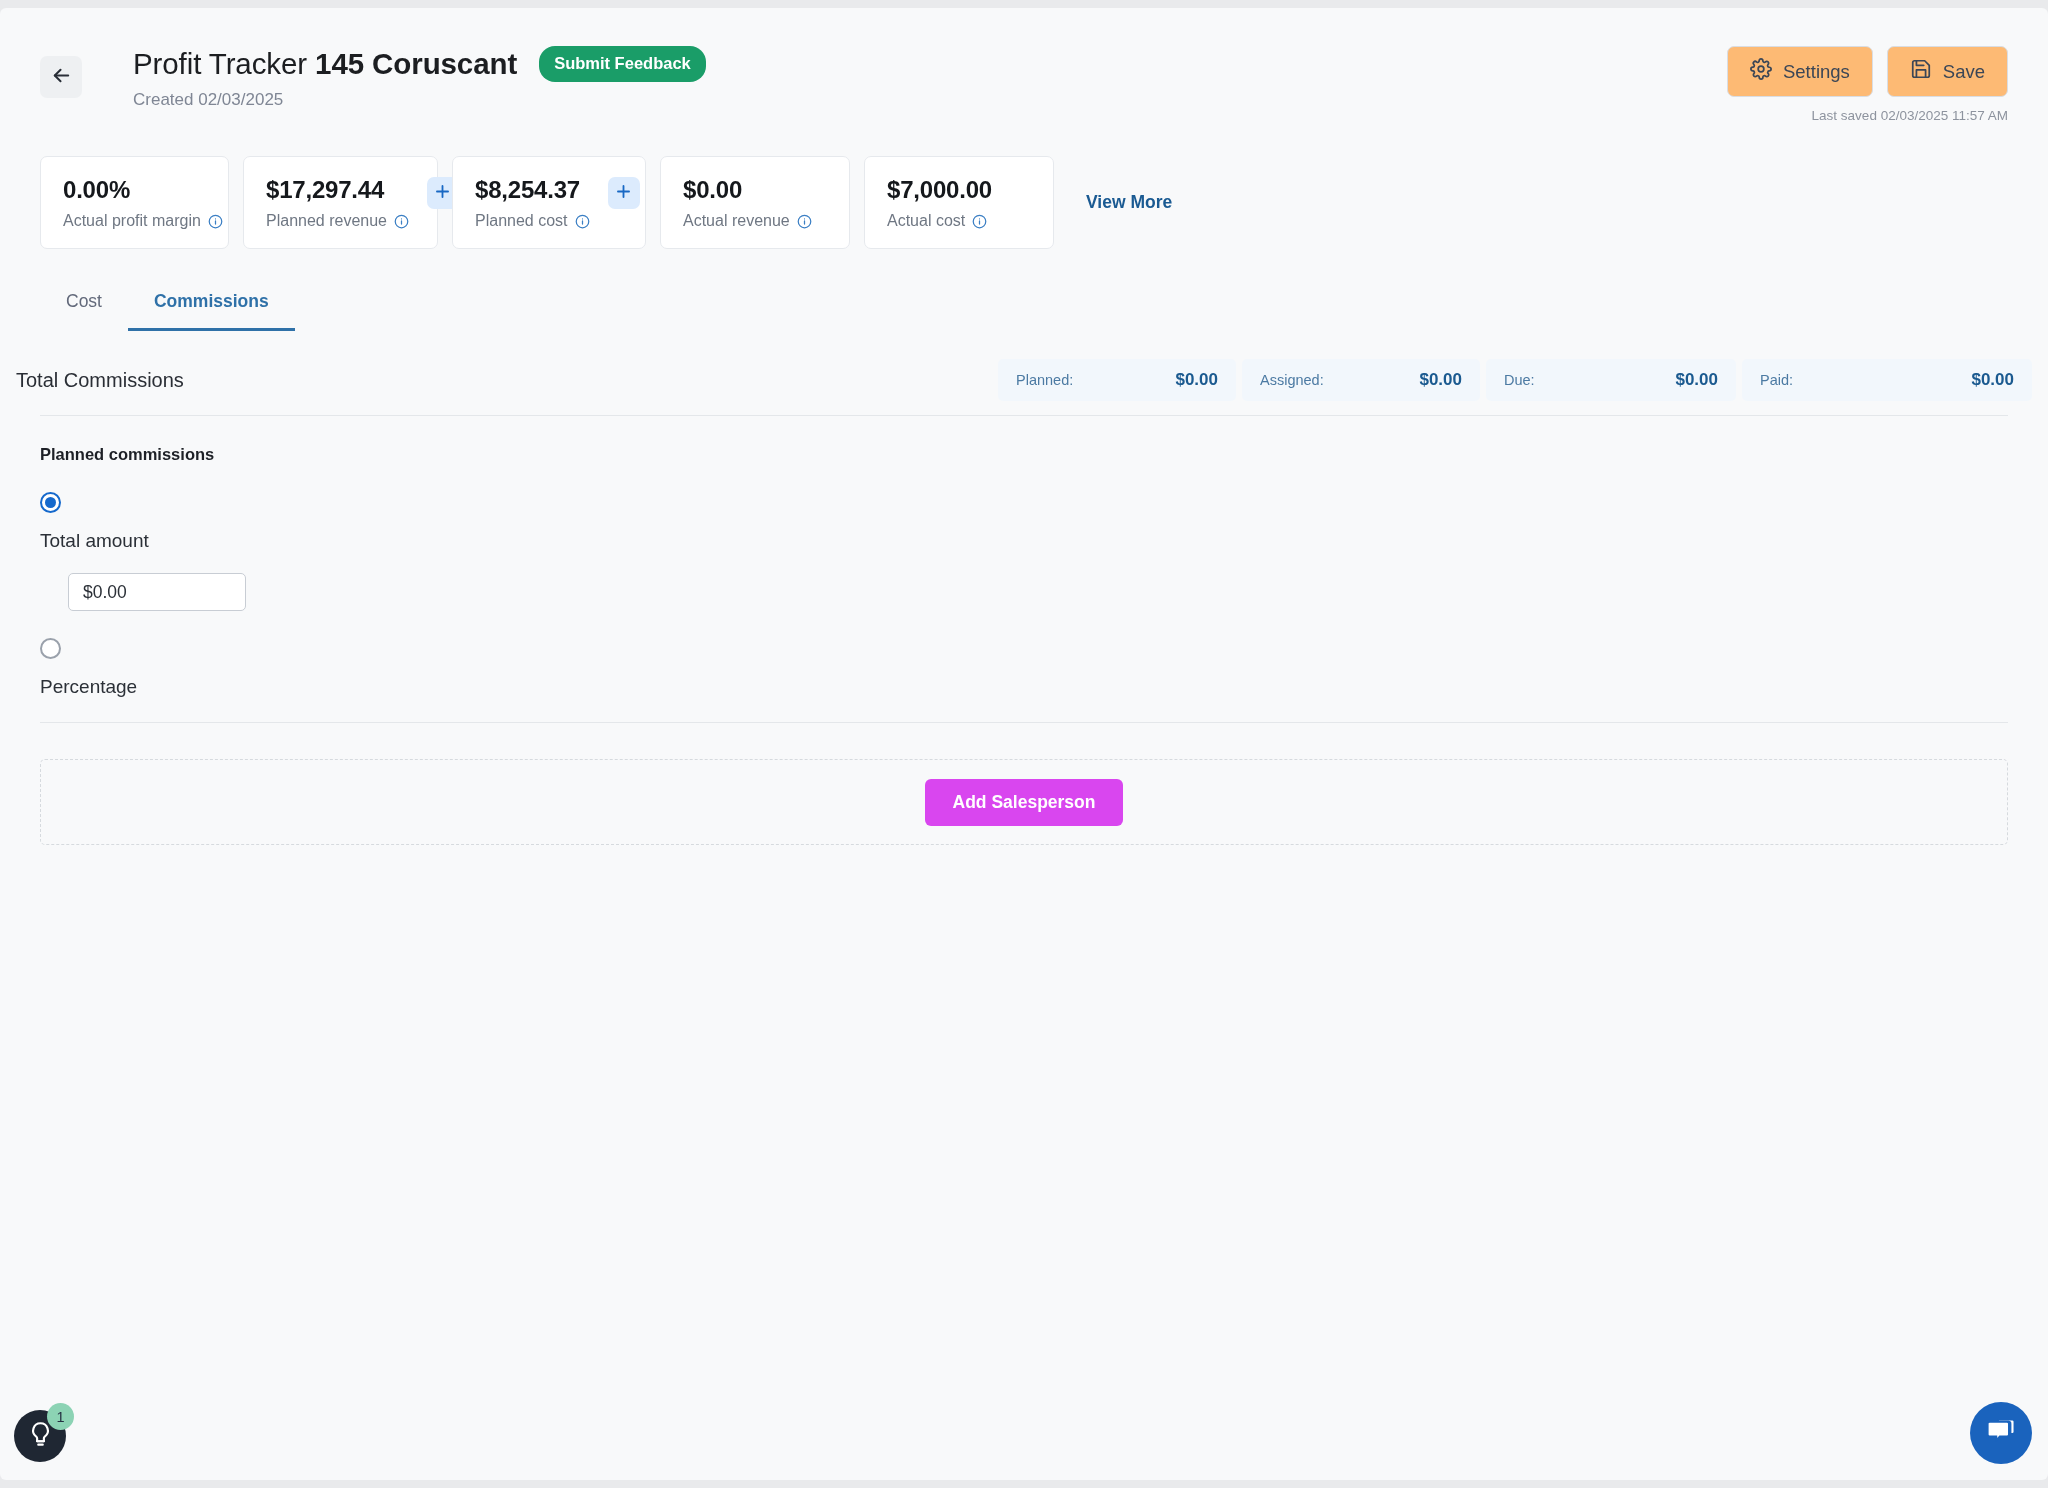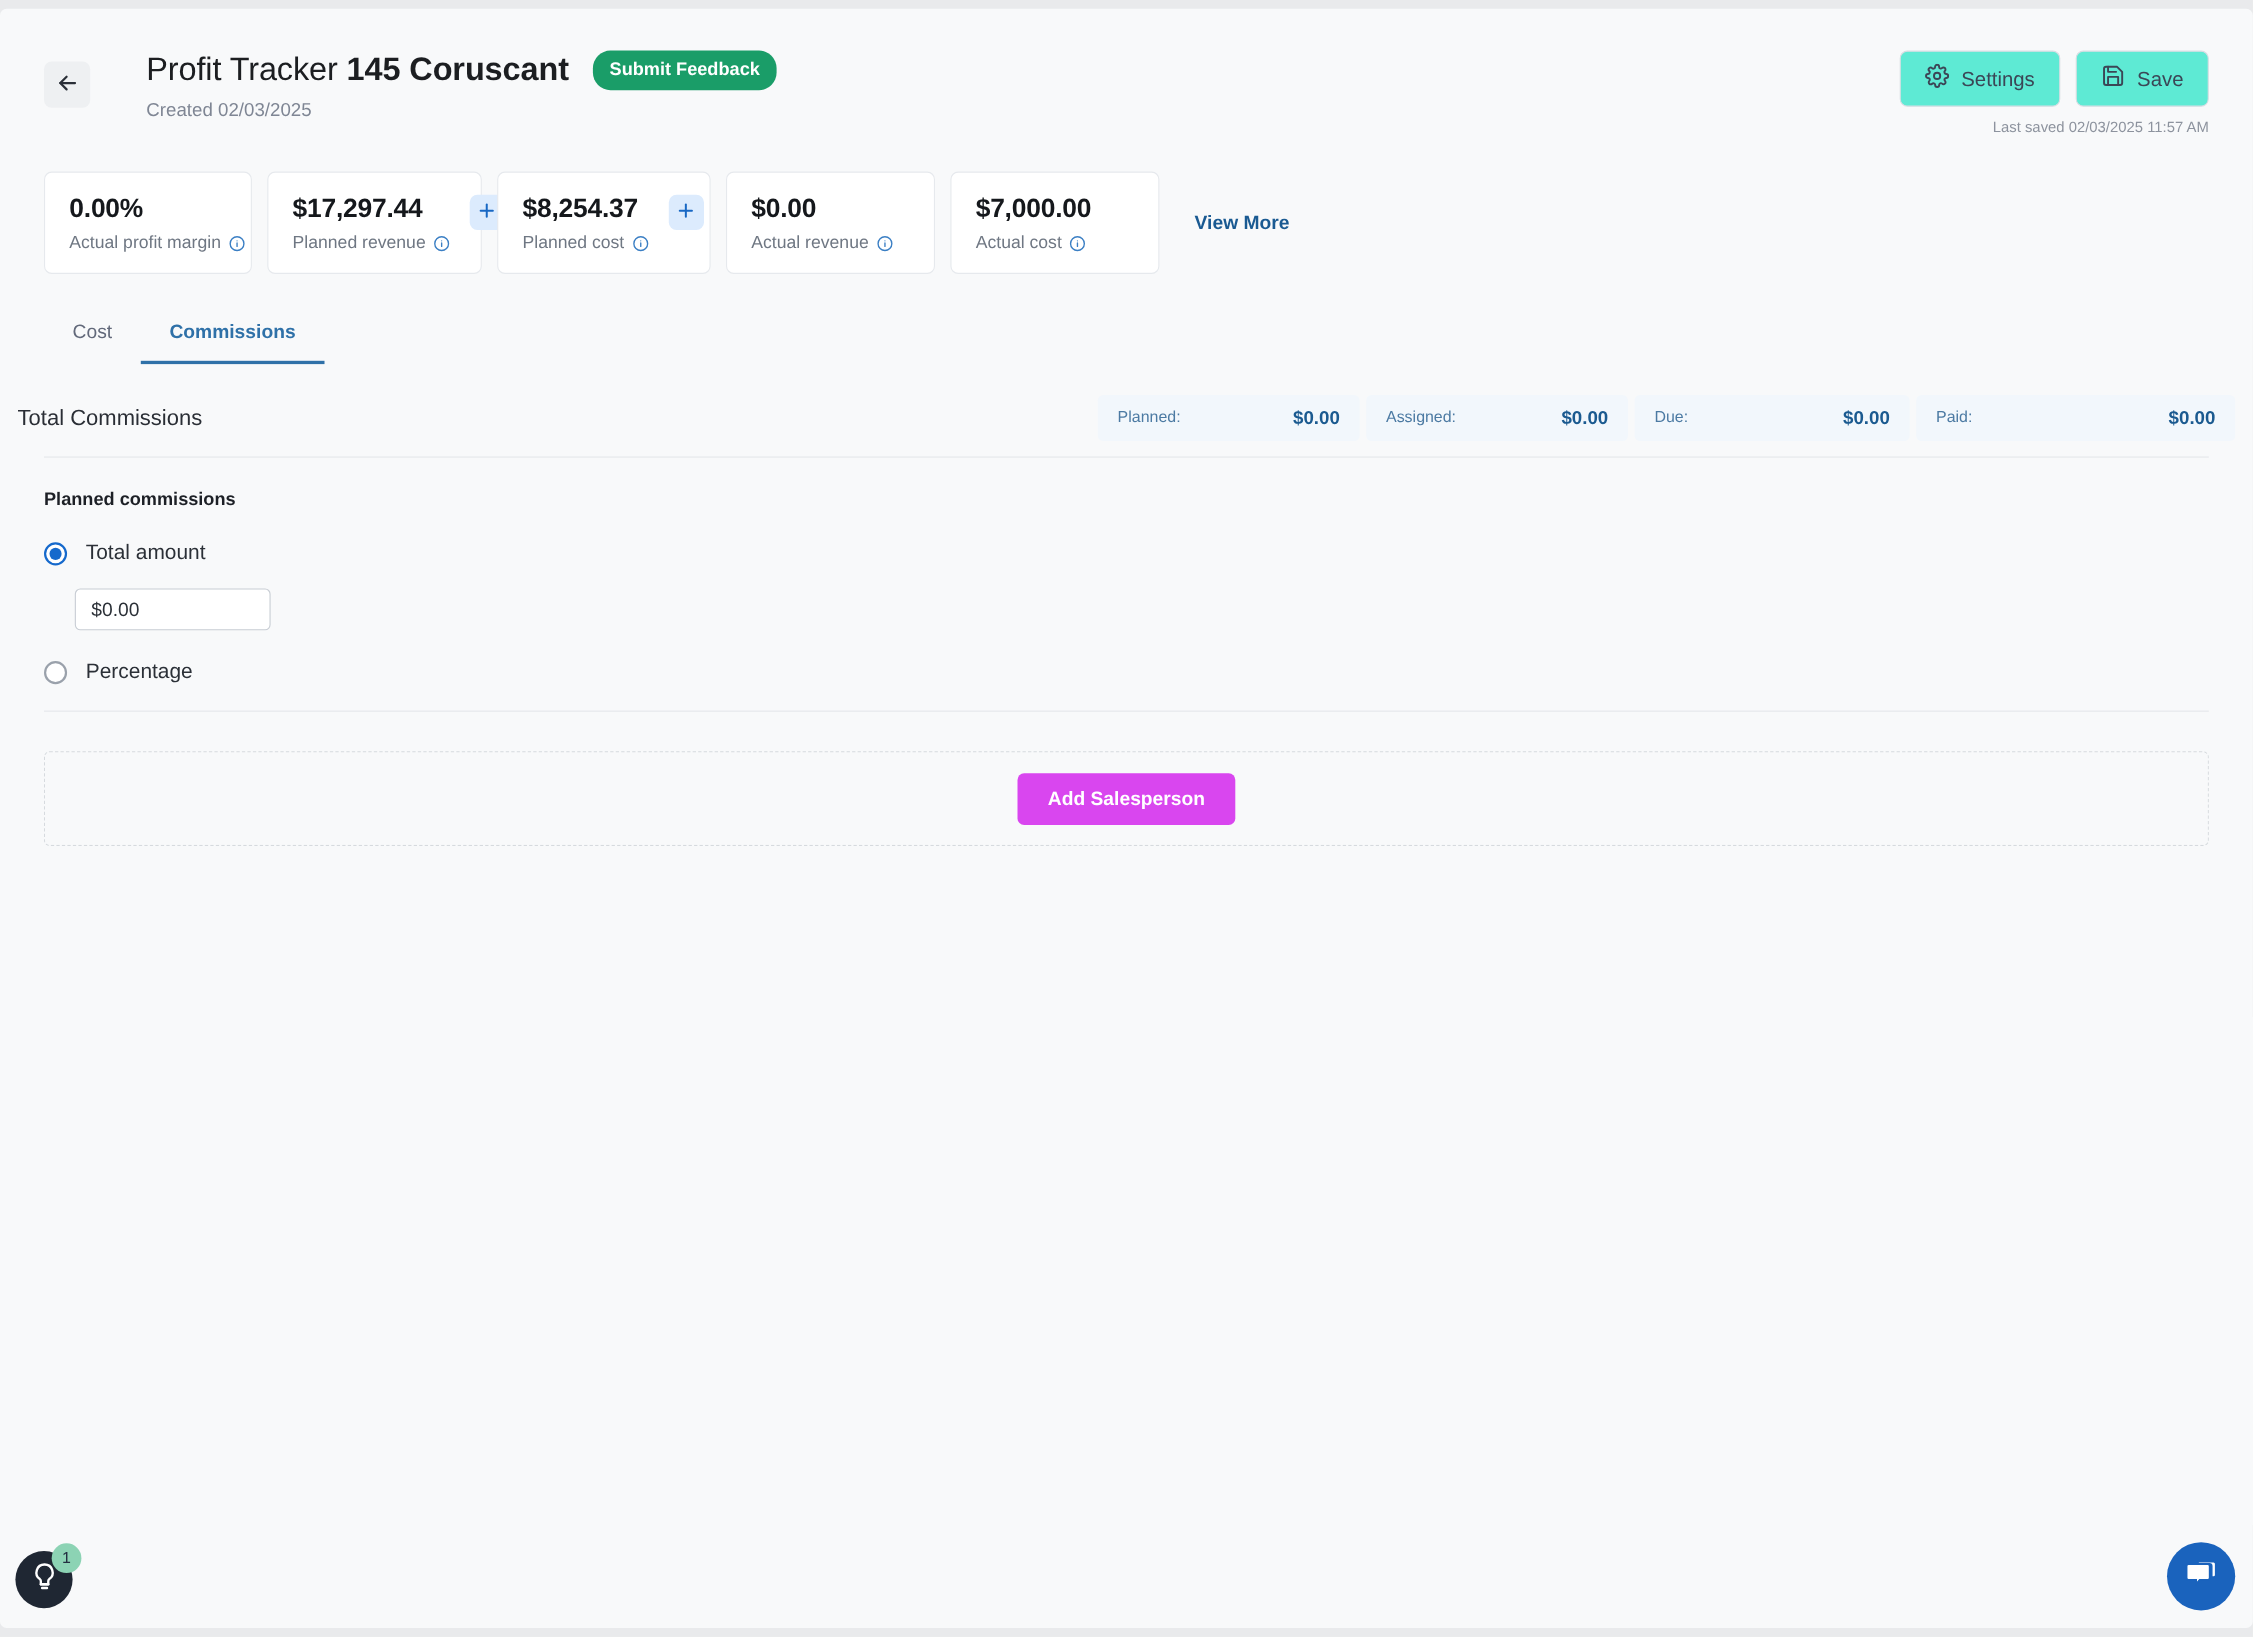--- a/index.html
+++ b/index.html
@@ -80,21 +80,21 @@
   .header-right {
     position: absolute;
     right: 40px; top: 38px;
     text-align: right;
   }
   .hr-buttons { display: flex; gap: 14px; justify-content: flex-end; }
   .hbtn {
     display: flex;
     align-items: center;
     gap: 11px;
-    background: #5eead4;
+    background: #fdba74;
     border: 1px solid #d9dde3;
     border-radius: 7px;
     padding: 11px 22px;
     font-size: 18.5px;
     color: #3b4656;
     font-family: "Liberation Sans", sans-serif;
     cursor: pointer;
     white-space: nowrap;
   }
   .hbtn svg { width: 22px; height: 22px; flex: none; }
@@ -239,24 +239,25 @@
   .section-head {
     font-size: 16.5px;
     color: #1d2026;
     font-weight: 700;
     padding: 0 40px;
     margin-top: 29px;
   }
   .radio-group { padding: 0 40px; margin-top: 28px; }
   .radio-row {
     display: flex;
-    align-items: flex-end;
+    align-items: flex-start;
     gap: 17px;
     cursor: pointer;
     width: fit-content;
+    flex-direction: column;
   }
   .radio {
     width: 21px; height: 21px;
     border-radius: 50%;
     border: 2px solid #9aa1ab;
     flex: none;
     display: flex;
     align-items: center;
     justify-content: center;
     background: #ffffff;

